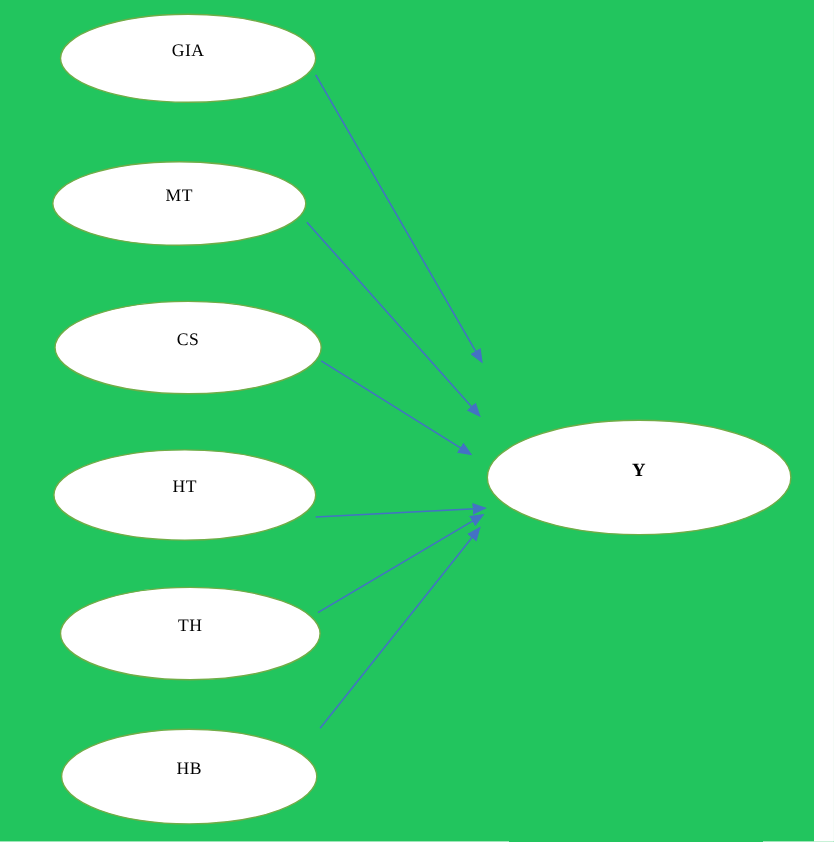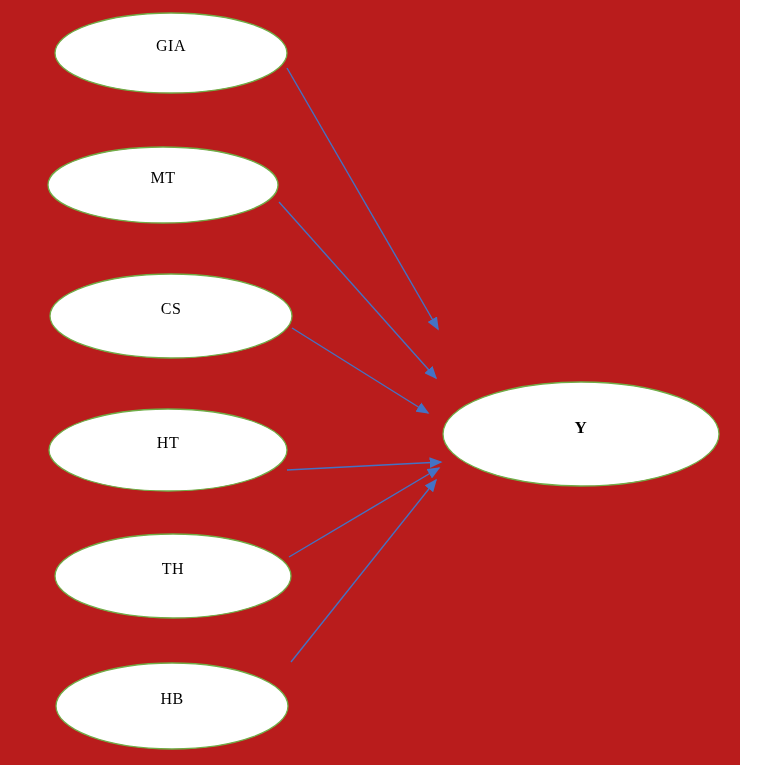--- a/index.html
+++ b/index.html
@@ -4,21 +4,21 @@
 <style>
   html, body {
     margin: 0;
     padding: 0;
     background: #ffffff;
   }
   .canvas-wrap {
     position: relative;
     width: 740px;
     height: 765px;
-    background: #b91c1c;
+    background: #22c55e;
     overflow: hidden;
     font-family: "Liberation Serif", "DejaVu Serif", serif;
   }
   svg { display: block; }
   .node-ellipse {
     fill: #ffffff;
     stroke: #70ad47;
     stroke-width: 1.3;
   }
   .edge-line {

